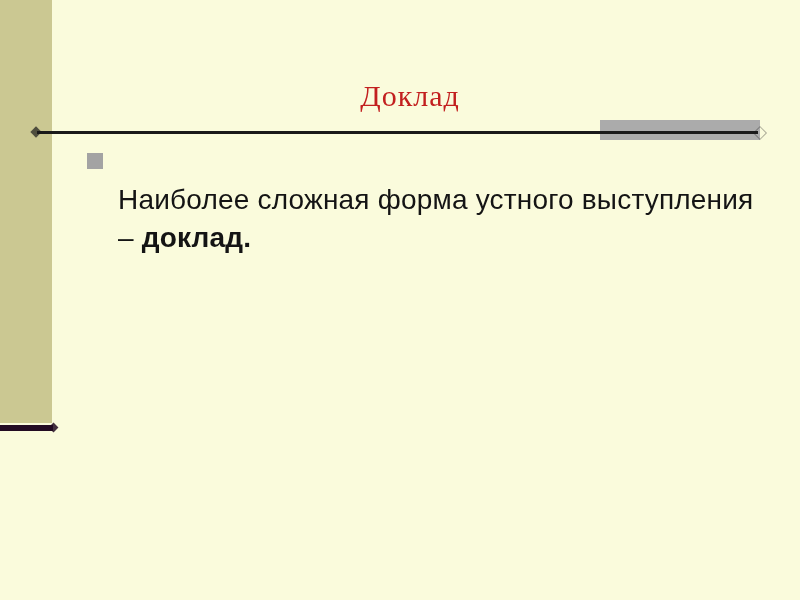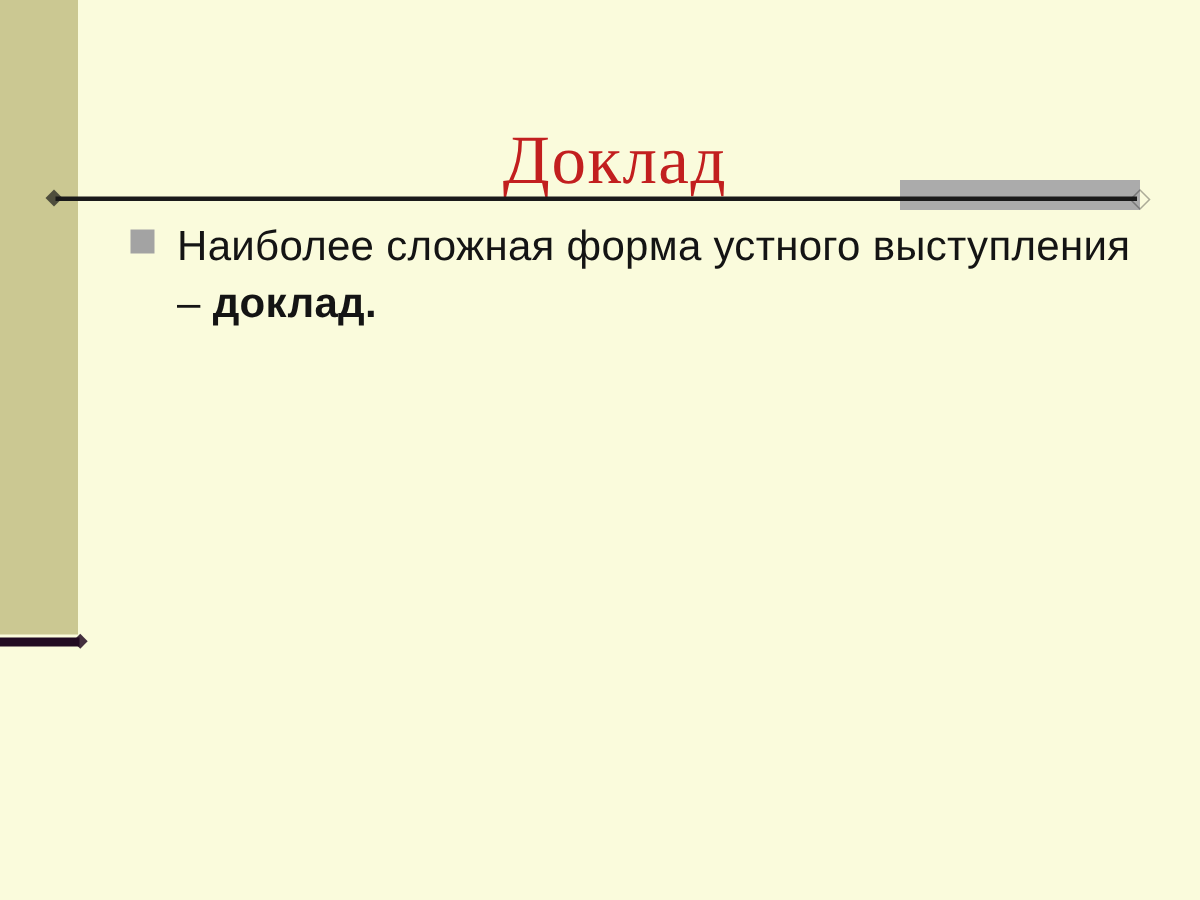--- a/index.html
+++ b/index.html
@@ -45,21 +45,21 @@
   .slide-title {
     position: absolute;
     left: 20px;
     right: 0;
     top: 40px;
     height: 72px;
     display: flex;
     align-items: center;
     justify-content: center;
     font-family: "Liberation Serif", serif;
-    font-size: 46px;
+    font-size: 30px;
     font-weight: 400;
     color: var(--title-red, #C21F1F);
     letter-spacing: 1px;
   }
   .accent-rect {
     position: absolute;
     left: 600px;
     top: 120px;
     width: 160px;
     height: 20px;
@@ -114,20 +114,21 @@
     height: 16px;
     margin-top: 8px;
     margin-right: 15px;
     background: var(--bullet-square, #A3A3A3);
   }
   .bullet-text {
     font-size: 28px;
     line-height: 38px;
     color: var(--body-text, #141414);
     letter-spacing: 0.2px;
+    margin-top: 36px;
   }
   .bullet-text b {
     font-weight: 700;
   }
 </style>
 </head>
 <body>
 
 <div class="slide">
 

